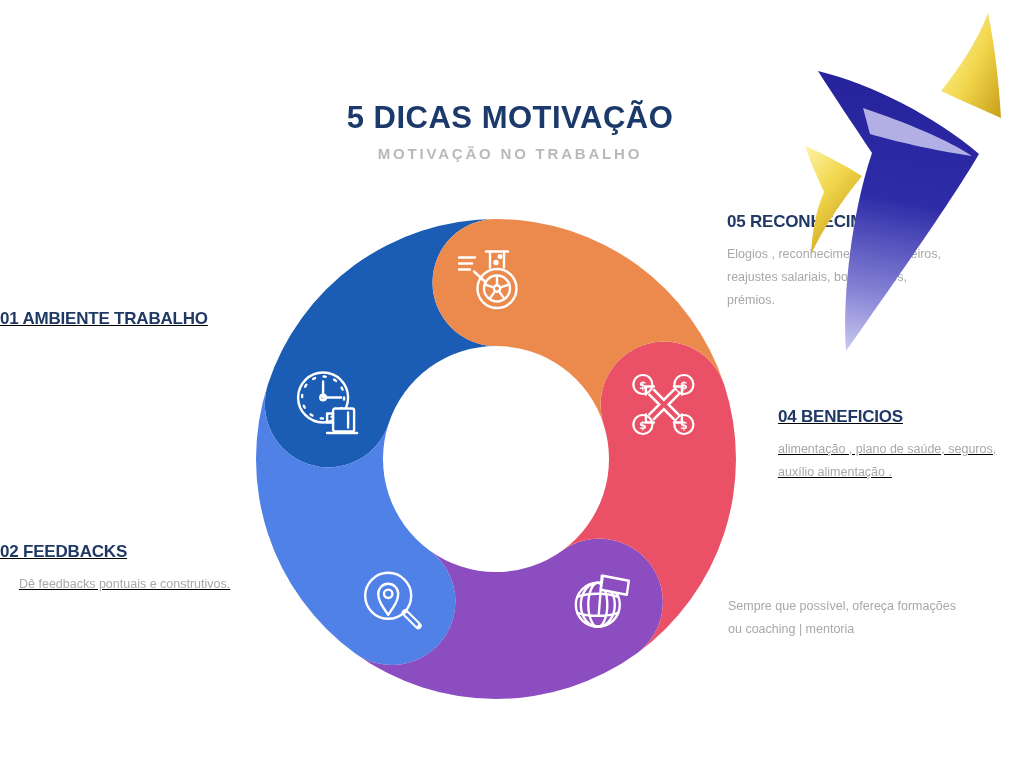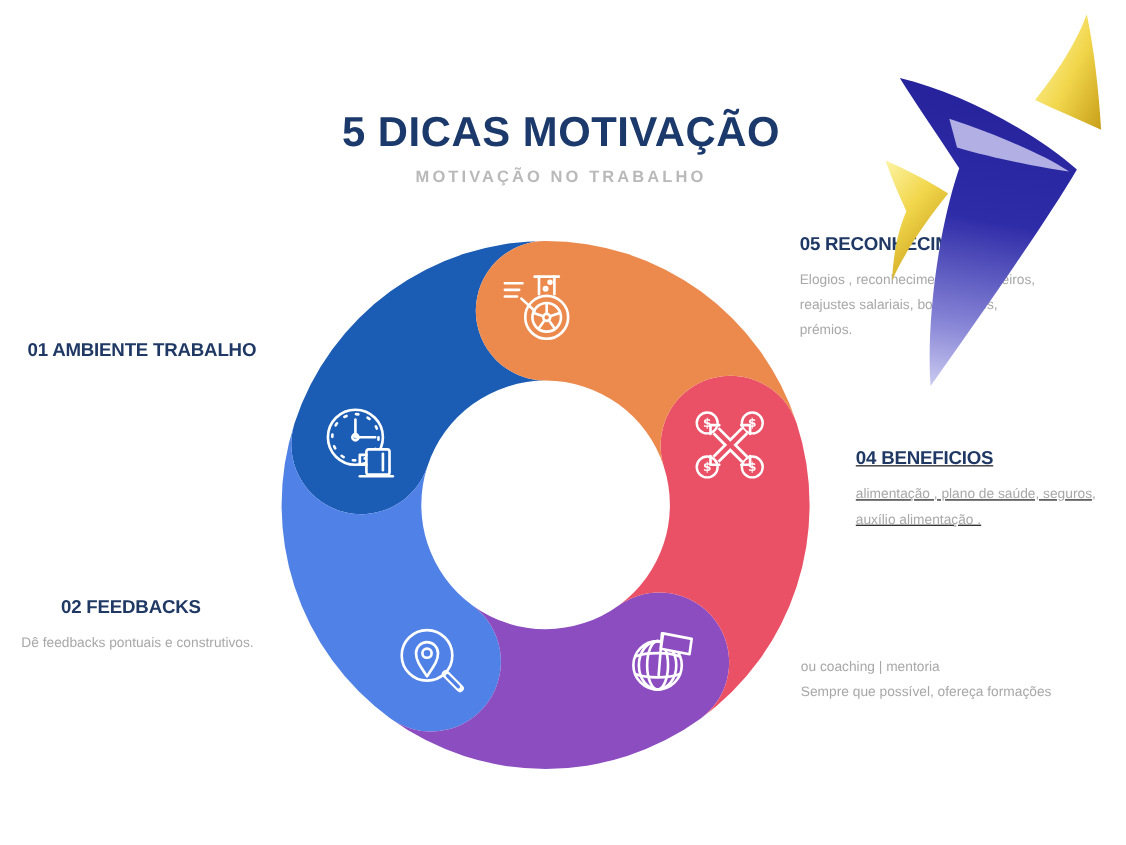--- a/index.html
+++ b/index.html
@@ -1,24 +1,24 @@
 <!DOCTYPE html>
 <html><head>
 <meta charset="utf-8">
 <style>
   html,body{margin:0;padding:0;background:#ffffff;}
   .canvas{position:relative;width:1024px;height:768px;background:#ffffff;overflow:hidden;
           font-family:"Liberation Sans", sans-serif;}
   .title-wrap{position:absolute;top:100px;left:196px;width:628px;text-align:center;}
-  .title-wrap h1{margin:0;font-size:38px;font-weight:bold;color:#1b3a6b;letter-spacing:0.5px;}
+  .title-wrap h1{margin:0;font-size:31px;font-weight:bold;color:#1b3a6b;letter-spacing:0.5px;}
   .subtitle{margin-top:9px;font-size:15px;font-weight:bold;color:#b9b9b9;letter-spacing:2.8px;}
   .label{position:absolute;}
   .label h3{margin:0 0 11px 0;font-size:17px;font-weight:bold;color:#1f3864;letter-spacing:-0.2px;}
   .label .ln{font-size:12.5px;line-height:23px;color:#a8a8a8;}
-  .label-right{text-align:center;}
+  .label-right{text-align:left;text-decoration:underline;}
   #b01{left:0;width:258px;top:309px;}
   #b01 .body{padding-right:16px;}
   #b02{left:0;width:238px;top:502px;margin-top:40px;}
   #b02 .body{padding-right:7px;padding-left:19px;}
   #b03{left:728px;top:595px;width:290px;}
   #b04{left:778px;top:407px;width:246px;text-decoration:underline;}
   #b05{left:727px;top:212px;width:290px;}
   #art{position:absolute;left:0;top:0;}
   .ic *{stroke:#ffffff;stroke-width:2.4;fill:none;stroke-linecap:round;stroke-linejoin:round;}
 </style>
@@ -38,22 +38,22 @@
 
   <div class="label label-right" id="b02">
     <h3>02 FEEDBACKS</h3>
     <div class="body">
       <div class="ln">Dê feedbacks pontuais e construtivos.</div>
     </div>
   </div>
 
   <div class="label" id="b03">
     <div class="body">
+      <div class="ln">Sempre que possível, ofereça formações</div>
       <div class="ln">ou coaching | mentoria</div>
-      <div class="ln">Sempre que possível, ofereça formações</div>
     </div>
   </div>
 
   <div class="label" id="b04">
     <h3>04 BENEFICIOS</h3>
     <div class="body">
       <div class="ln">alimentação , plano de saúde, seguros,</div>
       <div class="ln">auxílio alimentação .</div>
     </div>
   </div>

